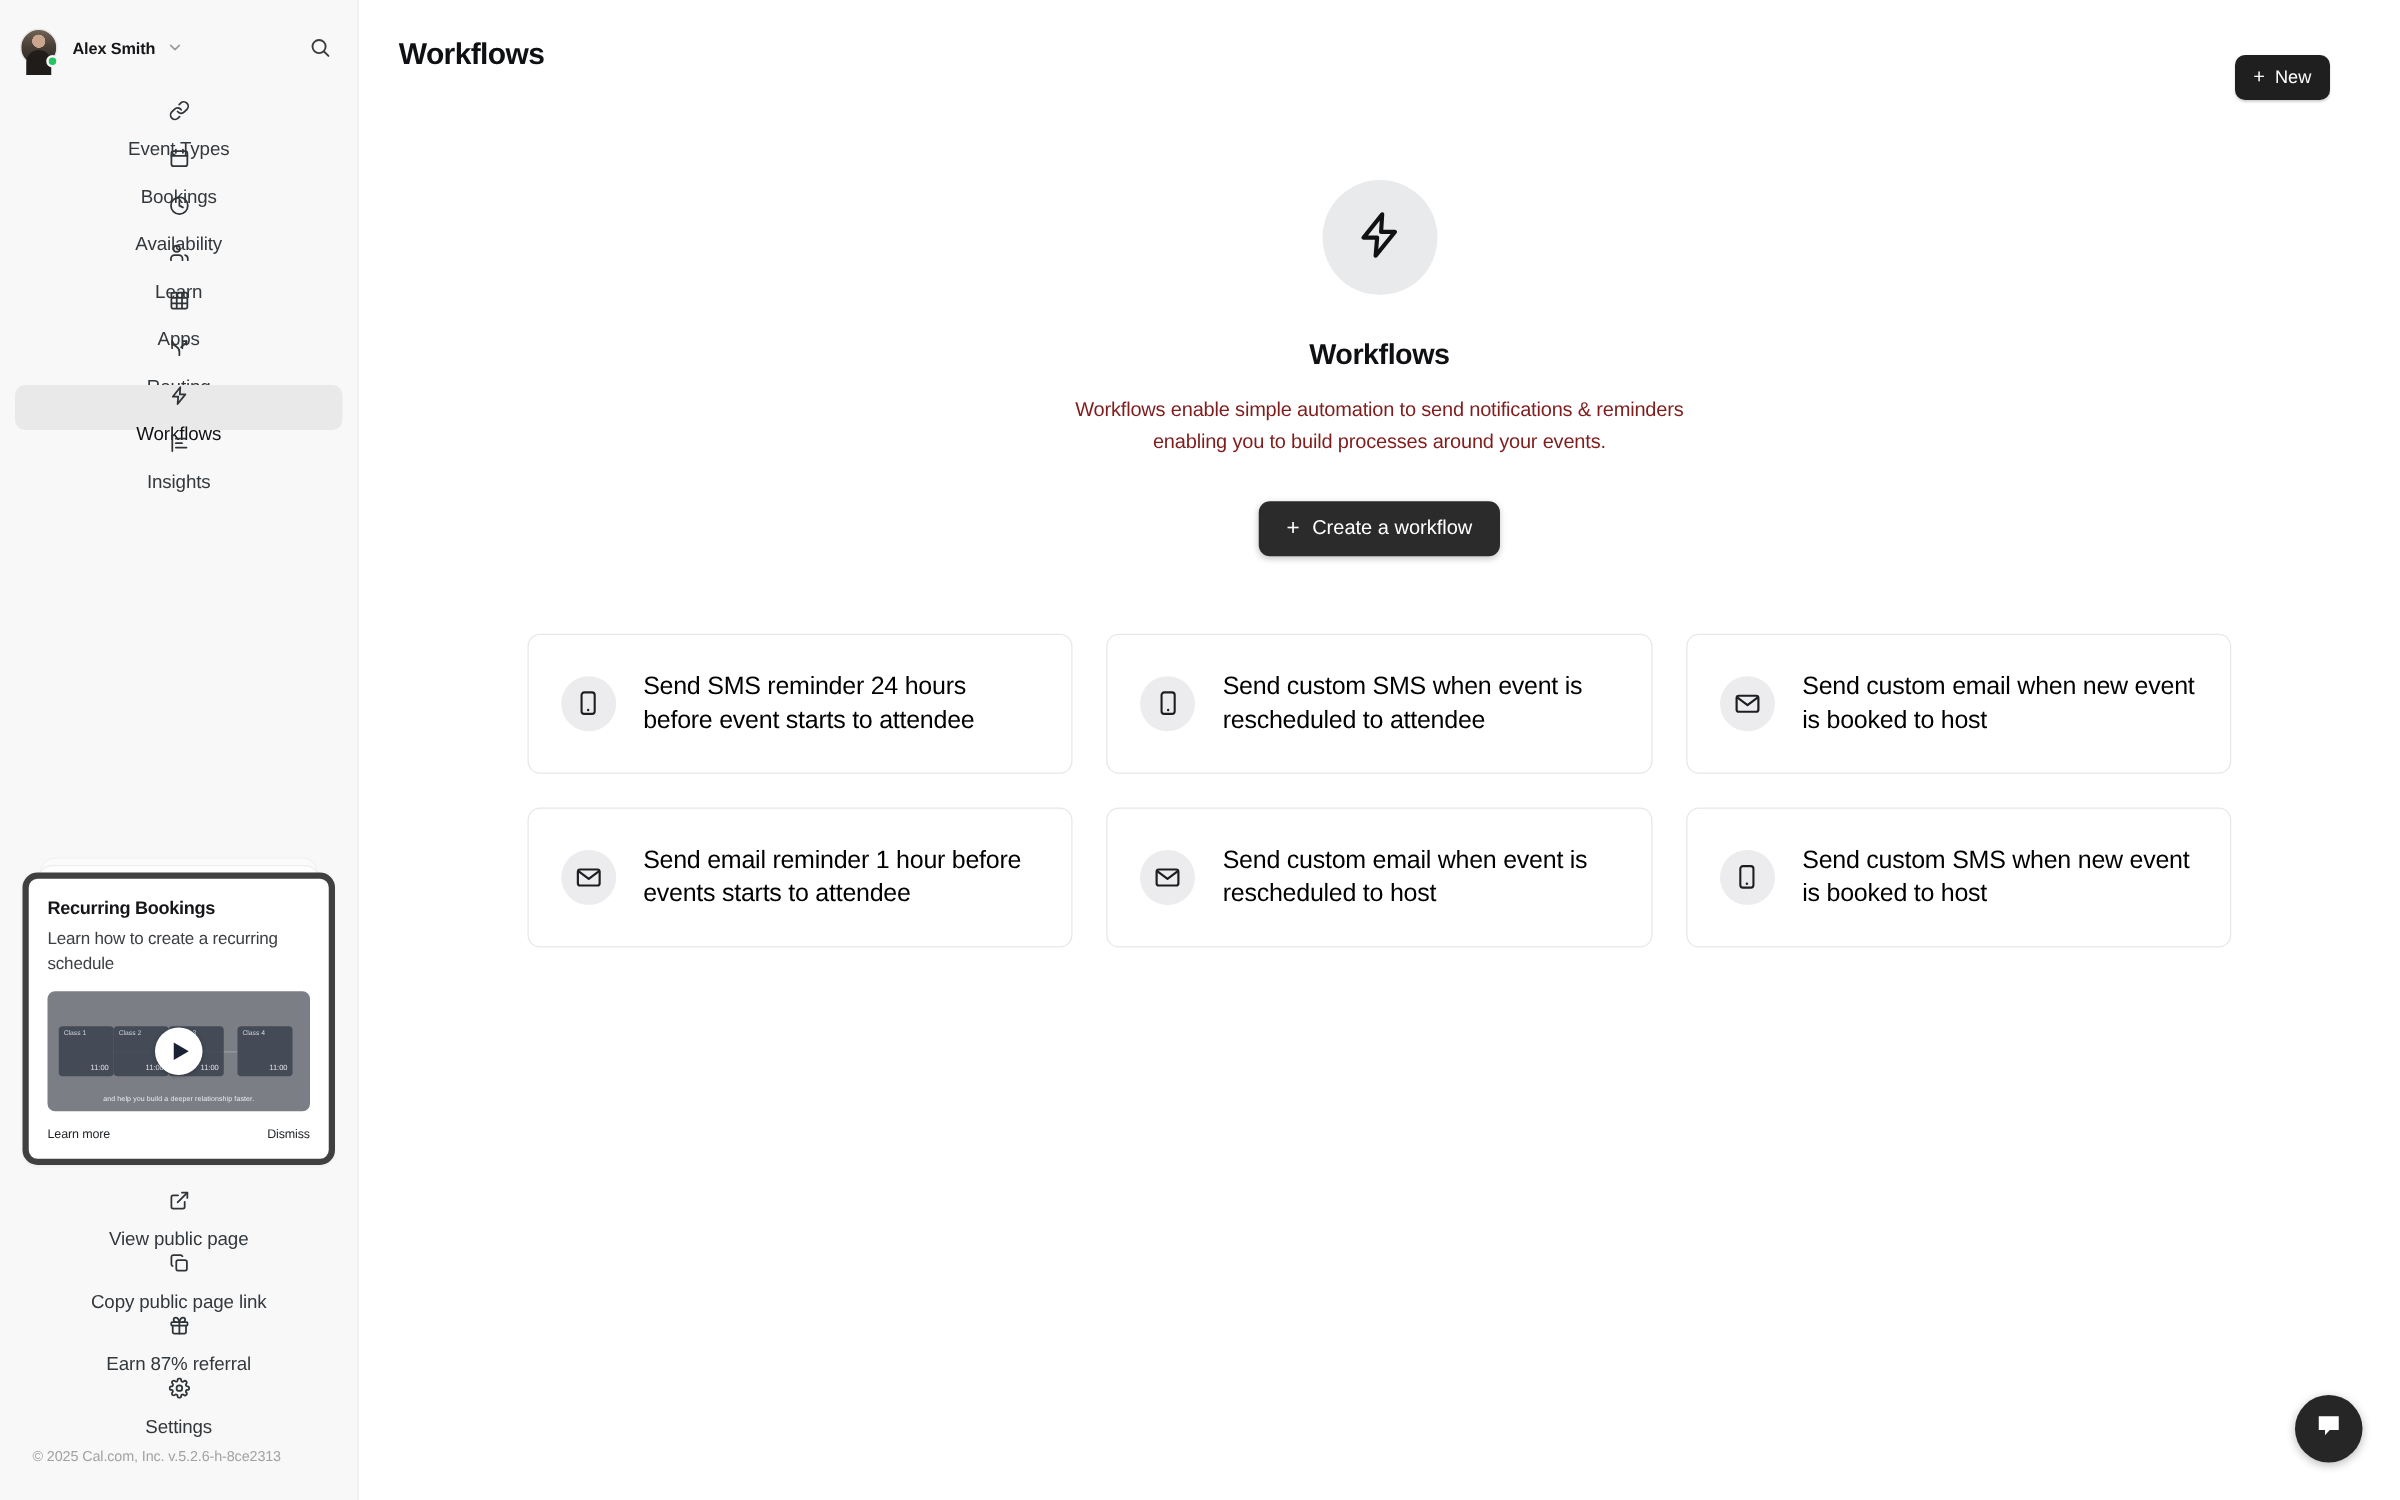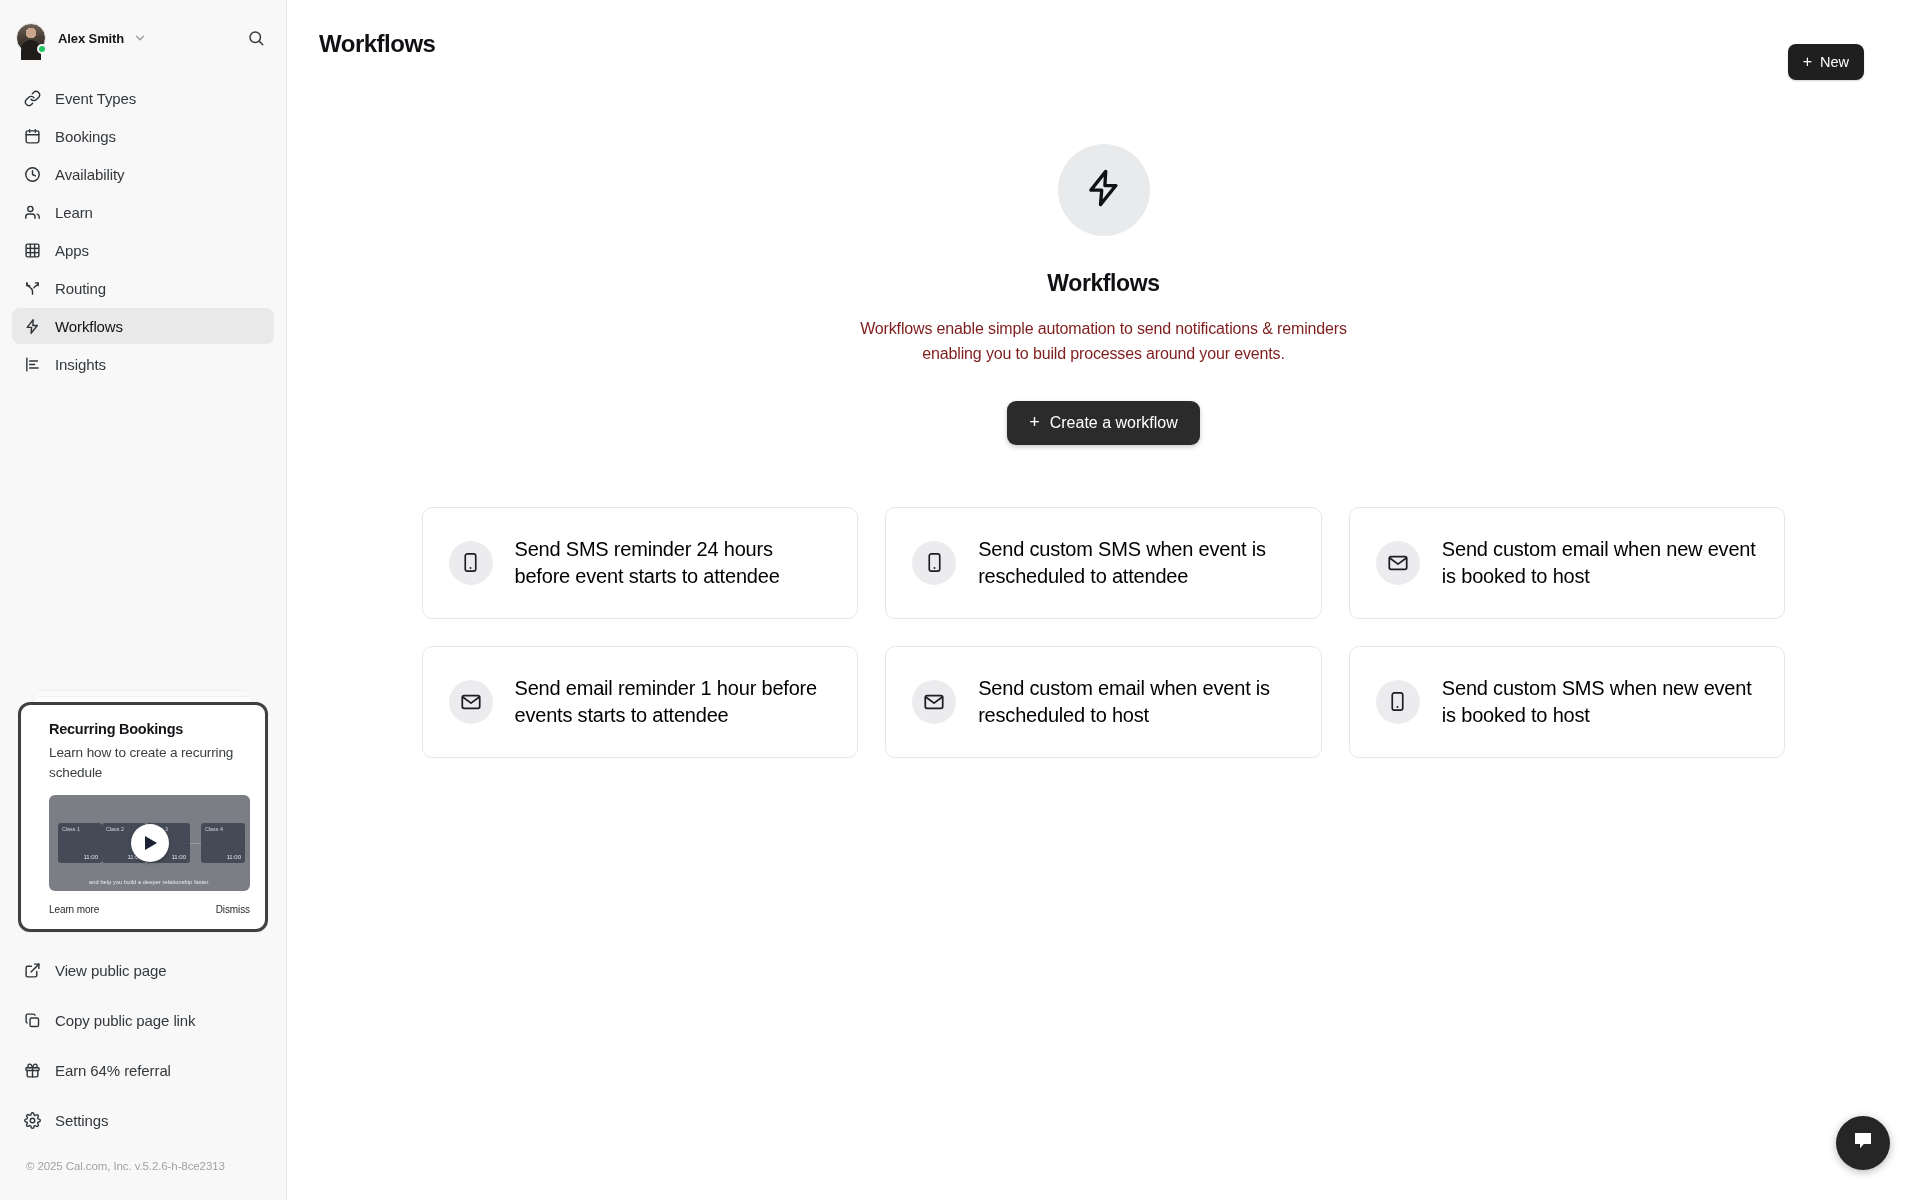--- a/index.html
+++ b/index.html
@@ -46,36 +46,37 @@
   }
   .chev { margin-left: 9px; color: #9a9a9a; display:flex; }
   .search-btn { margin-left: auto; width: 28px; height: 28px; display: flex; align-items: center; justify-content: center; color: #3b3b3b; }
 
   .nav { padding: 16px 12px 0 12px; display: flex; flex-direction: column; gap: 2px; }
   .nav-item {
     display: flex; align-items: center; gap: 14px;
     height: 36px; padding: 0 12px; border-radius: 8px;
     font-size: 15px; color: #33383d; letter-spacing: -0.1px;
     cursor: pointer;
+    flex-direction: column;
   }
   .nav-item .ico { width: 17px; height: 17px; display: flex; align-items: center; justify-content: center; color: #2f3438; flex: 0 0 17px; }
   .nav-item.active { background: #e9e9e9; color: #101114; font-weight: 500; }
 
   
   .promo-zone { margin-top: auto; padding: 0 18px 14px 18px; position: relative; }
   .promo-stack { position: relative; }
   .stack-l {
     position: absolute; left: 10px; right: 10px; height: 26px;
     background: #ffffff; border: 1px solid #ebebeb; border-radius: 12px;
   }
   .stack-l.s1 { top: -12px; left: 14px; right: 14px; opacity: .55; }
   .stack-l.s2 { top: -6px; left: 12px; right: 12px; opacity: .8; }
   .promo-card {
-    position: relative; background: #fff; border: 3px solid #404040;
-    border-radius: 12px; padding: 16px 15px 14px 28px;
+    position: relative; background: #fff; border: 5px solid #404040;
+    border-radius: 12px; padding: 16px 15px 14px 15px;
     box-shadow: 0 1px 2px rgba(0,0,0,.04);
   }
   .promo-title { font-size: 14.5px; font-weight: 700; color: #16161a; letter-spacing: -0.25px; }
   .promo-sub { font-size: 13.6px; color: #3c4043; line-height: 1.42; margin-top: 6px; letter-spacing: -0.15px; }
   .promo-video {
     position: relative; margin-top: 13px; height: 96px; border-radius: 6px;
     background: #7b7e85; overflow: hidden;
   }
   .vclass {
     position: absolute; top: 28px; width: 44px; height: 40px;
@@ -335,21 +336,21 @@
       <div class="nav-item">
         <span class="ico">
           <svg width="17" height="17" viewBox="0 0 24 24" fill="none" stroke="currentColor" stroke-width="2" stroke-linecap="round" stroke-linejoin="round">
               <rect x="2.8" y="8" width="18.4" height="4" rx="1"></rect>
               <line x1="12" y1="8" x2="12" y2="21"></line>
               <path d="M4.5 12v7.2a1.8 1.8 0 0 0 1.8 1.8h11.4a1.8 1.8 0 0 0 1.8-1.8V12"></path>
               <path d="M12 8S10.7 3 8 3a2.5 2.5 0 0 0 0 5"></path>
               <path d="M12 8s1.3-5 4-5a2.5 2.5 0 0 1 0 5"></path>
             </svg>
         </span>
-        <span>Earn 64% referral</span>
+        <span>Earn 87% referral</span>
       </div>
       <div class="nav-item">
         <span class="ico">
           <svg width="17" height="17" viewBox="0 0 24 24" fill="none" stroke="currentColor" stroke-width="2" stroke-linecap="round" stroke-linejoin="round">
               <circle cx="12" cy="12" r="3.2"></circle>
               <path d="M19.4 15a1.7 1.7 0 0 0 .34 1.87l.06.06a2 2 0 1 1-2.83 2.83l-.06-.06A1.7 1.7 0 0 0 15 19.4a1.7 1.7 0 0 0-1 1.56V21a2 2 0 1 1-4 0v-.1A1.7 1.7 0 0 0 8.9 19.3a1.7 1.7 0 0 0-1.87.34l-.06.06a2 2 0 1 1-2.83-2.83l.06-.06A1.7 1.7 0 0 0 4.6 15a1.7 1.7 0 0 0-1.56-1H3a2 2 0 1 1 0-4h.1A1.7 1.7 0 0 0 4.7 8.9a1.7 1.7 0 0 0-.34-1.87l-.06-.06a2 2 0 1 1 2.83-2.83l.06.06A1.7 1.7 0 0 0 9 4.6a1.7 1.7 0 0 0 1-1.56V3a2 2 0 1 1 4 0v.1a1.7 1.7 0 0 0 1 1.56 1.7 1.7 0 0 0 1.87-.34l.06-.06a2 2 0 1 1 2.83 2.83l-.06.06A1.7 1.7 0 0 0 19.4 9v0a1.7 1.7 0 0 0 1.56 1H21a2 2 0 1 1 0 4h-.1a1.7 1.7 0 0 0-1.5 1z"></path>
             </svg>
         </span>
         <span>Settings</span>
       </div>

